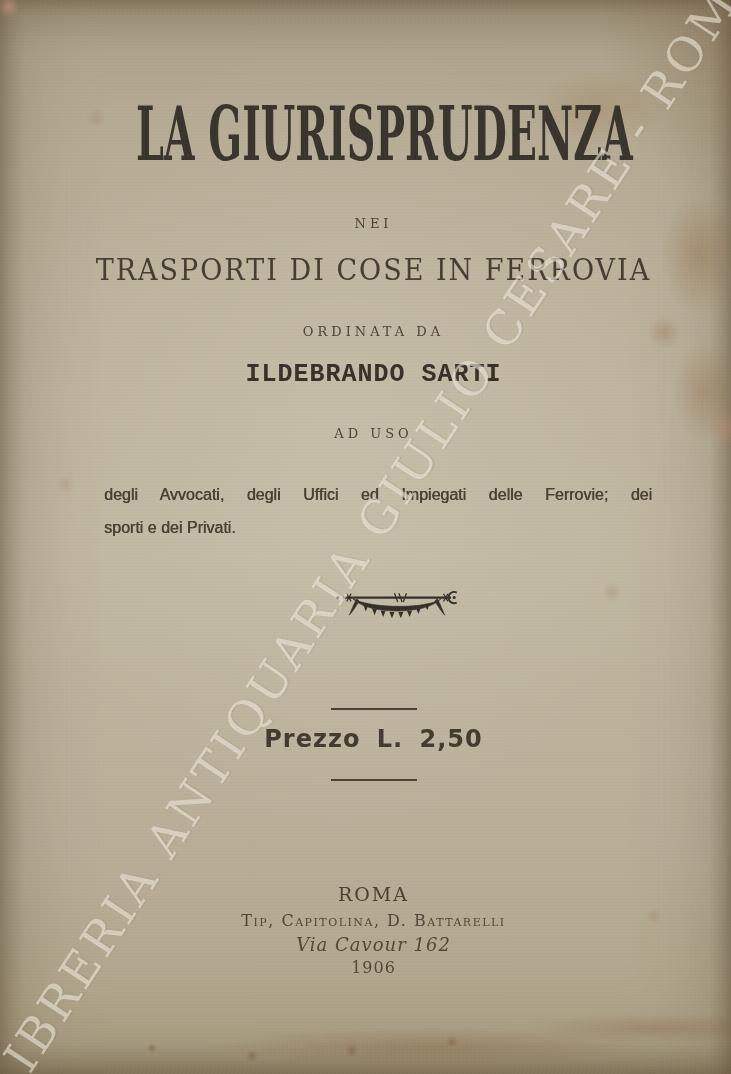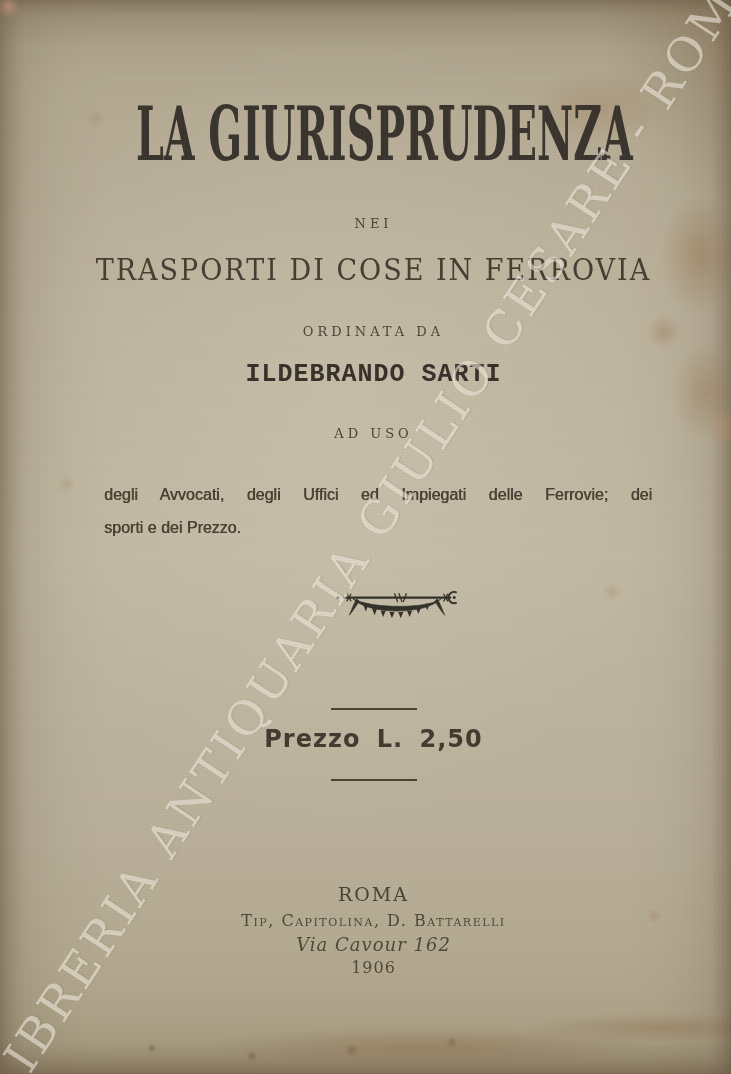--- a/index.html
+++ b/index.html
@@ -87,21 +87,21 @@
       </div>
 
       <div class="center smallcaps-label lbl-ordinata">ORDINATA DA</div>
 
       <div class="center author">ILDEBRANDO SARTI</div>
 
       <div class="center smallcaps-label lbl-aduso">AD USO</div>
 
       <div class="audience">
         <div class="jline">degli Avvocati, degli Uffici ed Impiegati delle Ferrovie; dei</div>
-        <div class="lline">sporti e dei Prezzo.</div>
+        <div class="lline">sporti e dei Privati.</div>
       </div>
 
       <svg class="ornament" viewBox="0 0 200 70" xmlns="http://www.w3.org/2000/svg">
         <g fill="#33302a" stroke="#33302a">
           <path d="M14 20 H186" fill="none" stroke-width="3.5"></path>
           <circle cx="6" cy="20" r="2.6" stroke="none"></circle>
           <path d="M20 14 L27 26 M27 14 L20 26" fill="none" stroke-width="2"></path>
           <path d="M96 13 l5 14 M103 13 l5 14 M110 27 l5 -14" fill="none" stroke-width="2"></path>
           <path d="M174 14 L181 26 M181 14 L174 26" fill="none" stroke-width="2"></path>
           <path d="M195 12 a9 9 0 1 0 0 16" fill="none" stroke-width="3"></path>

